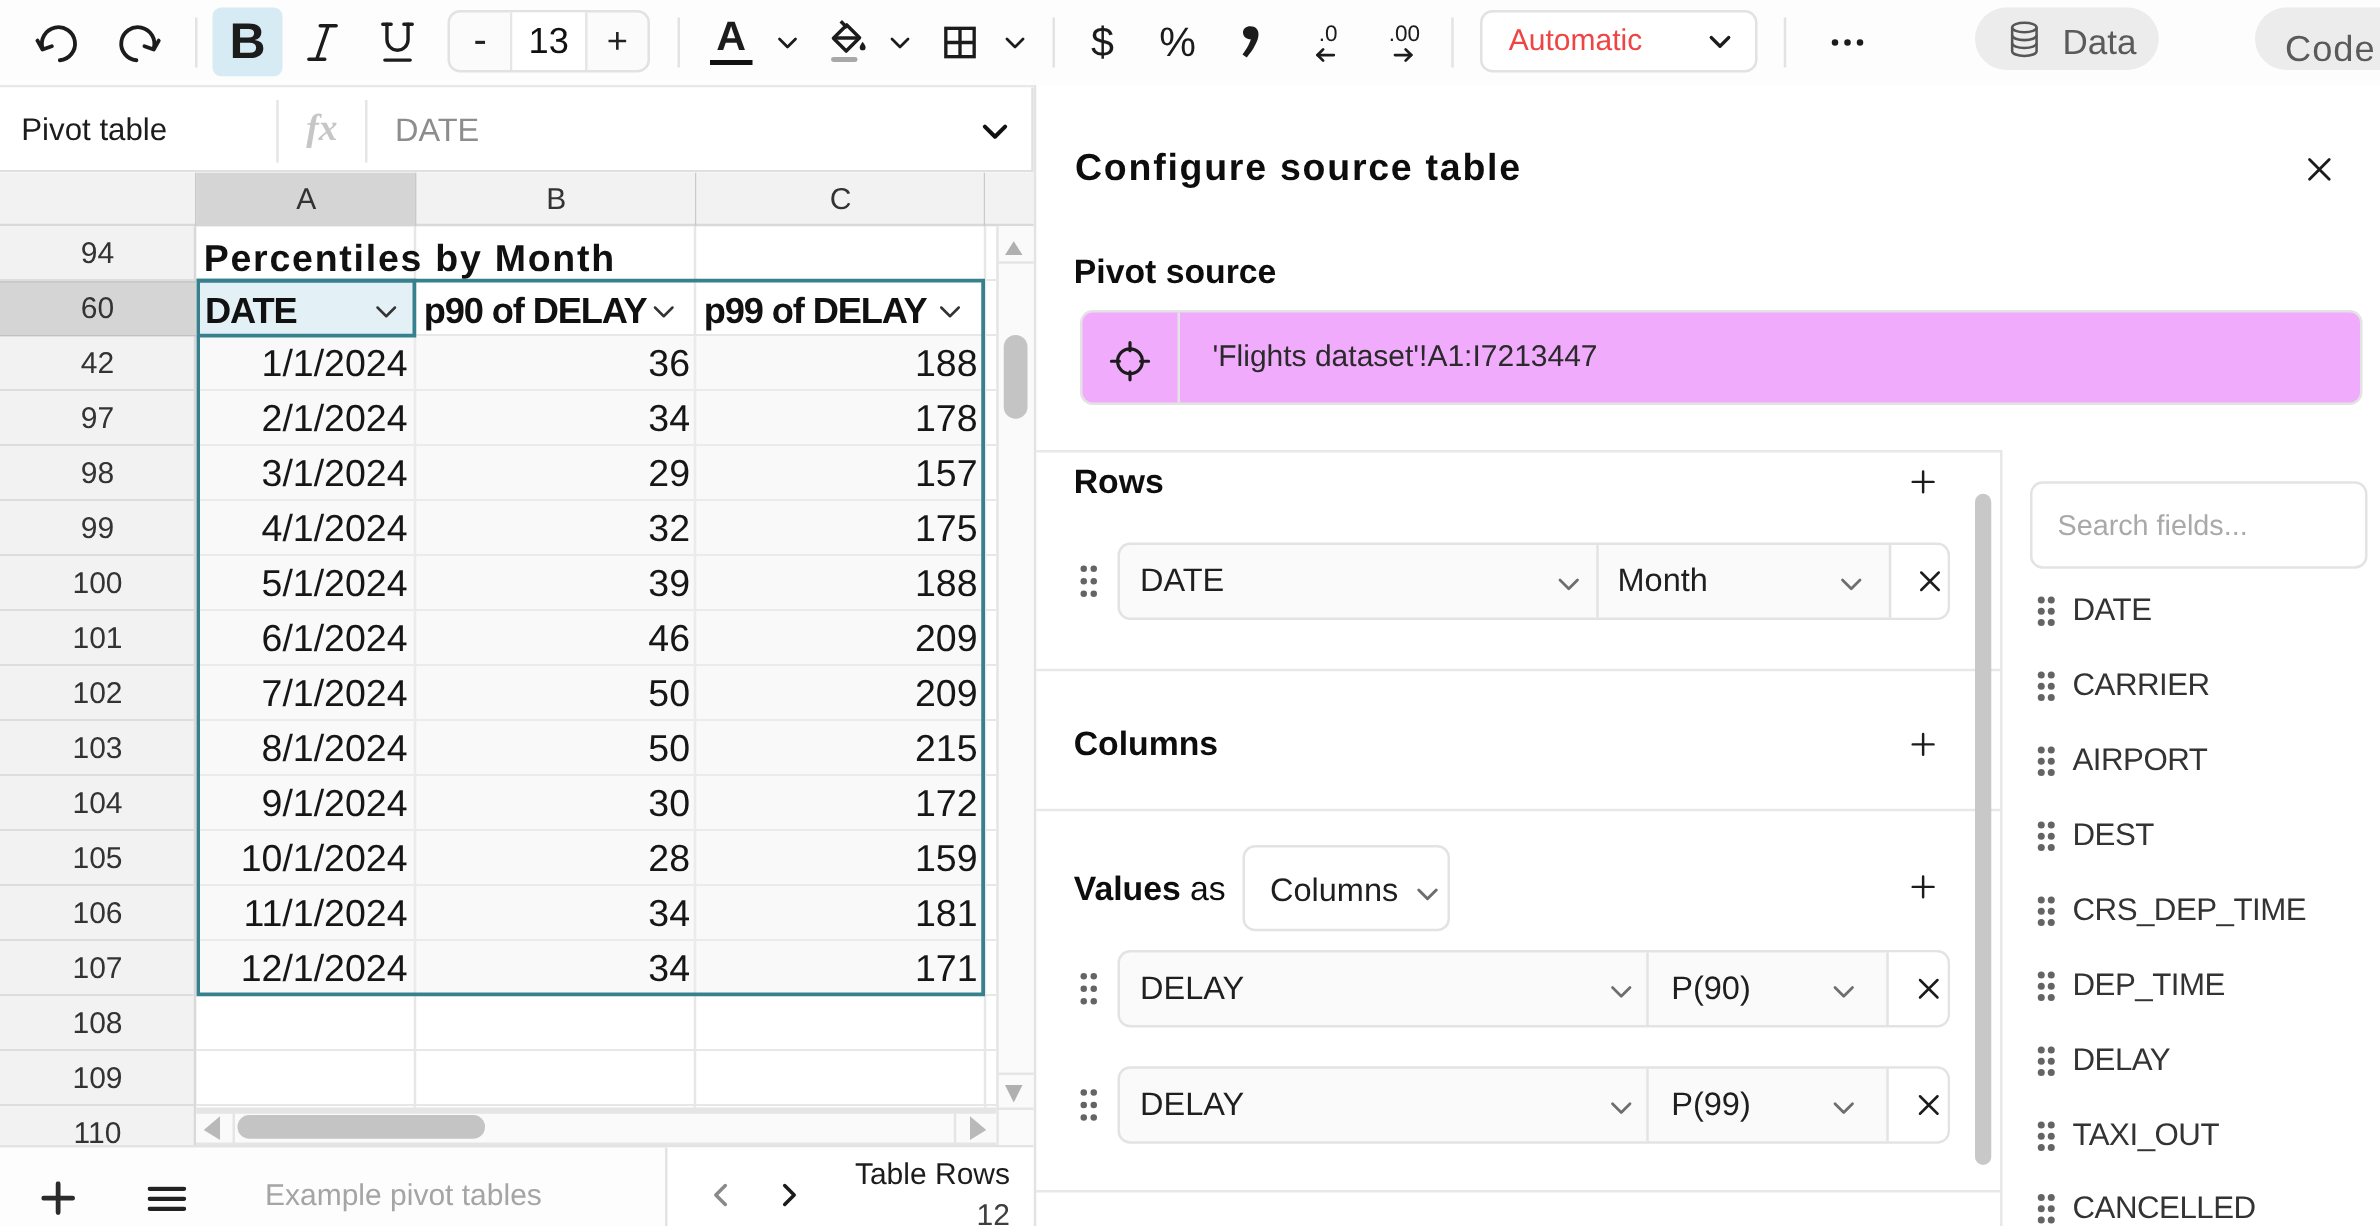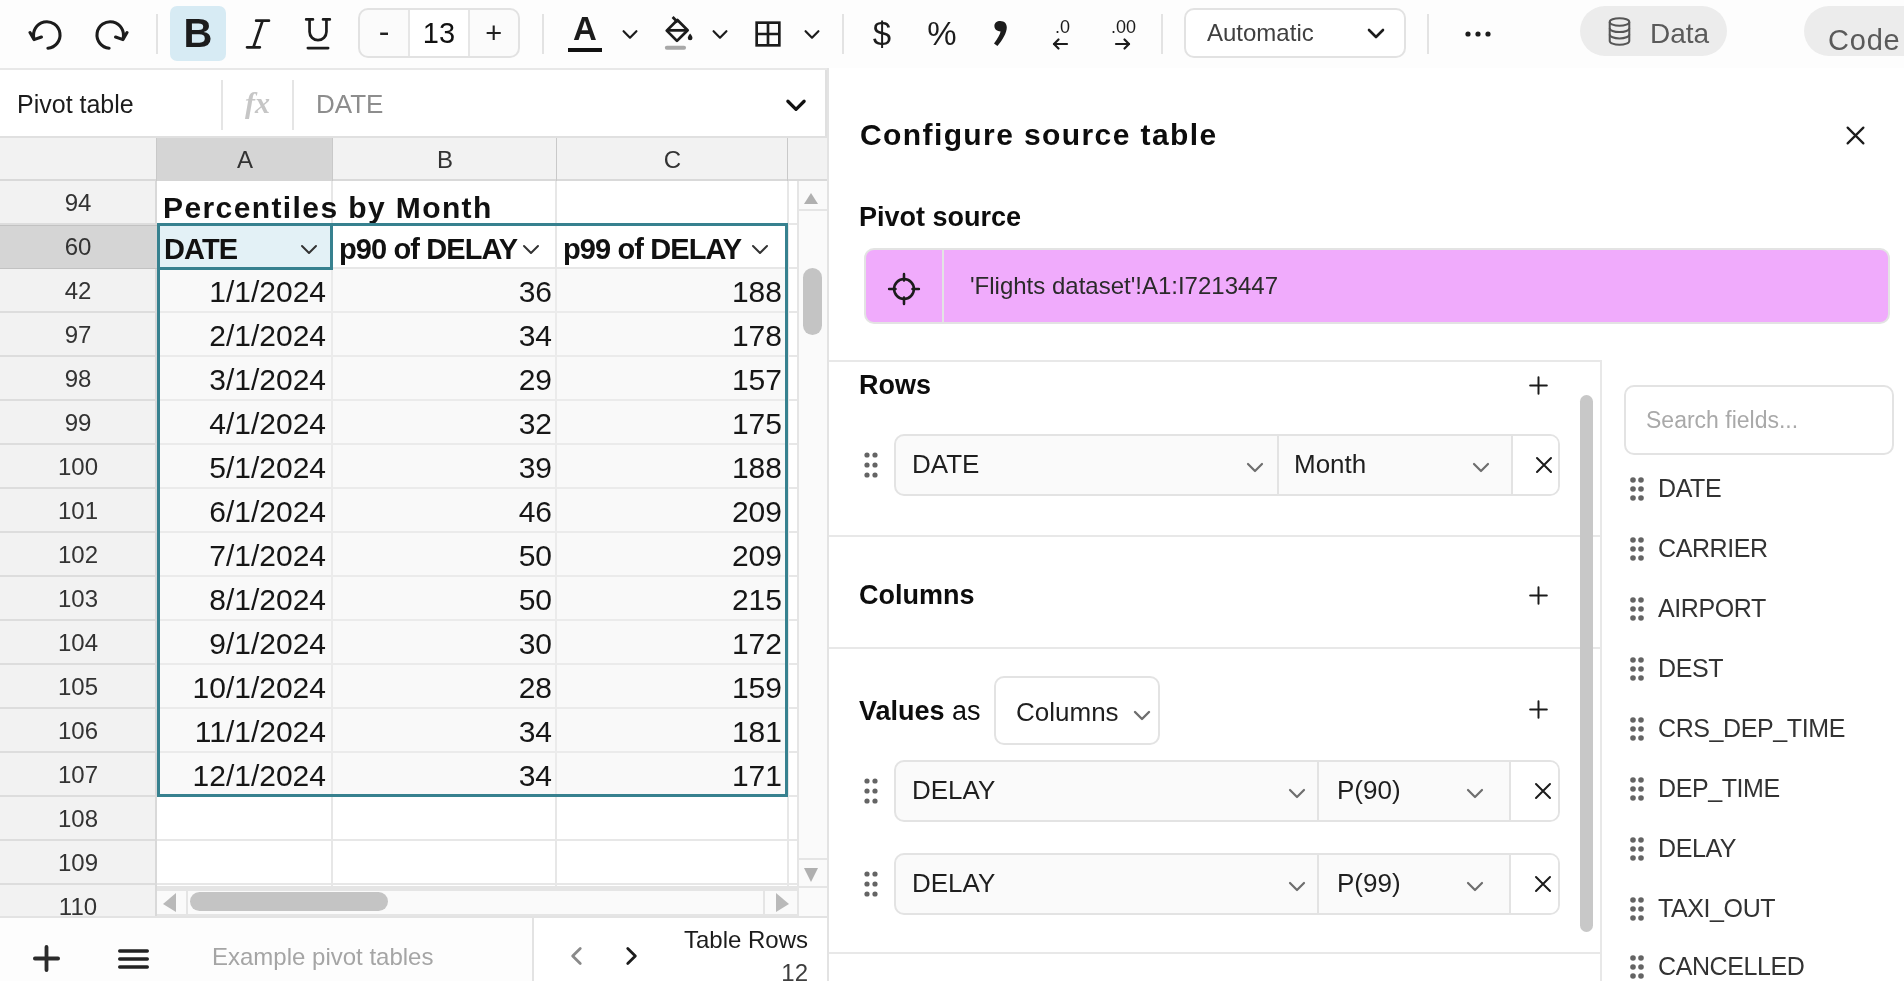--- a/index.html
+++ b/index.html
@@ -137,21 +137,21 @@
           <text x="11" y="19" font-size="18" font-family="Liberation Sans" fill="#1c1c1c">.00</text>
           <g stroke="#1c1c1c" stroke-width="2.2" fill="none" stroke-linecap="round" stroke-linejoin="round">
             <path d="M16 30 H29"></path>
             <path d="M24.5 25.5 29 30 24.5 34.5"></path>
           </g>
         </svg>
     </div>
     <div class="tsep" style="left:1161px;"></div>
 
     <div class="abs" style="left:1184px;top:8px;width:222px;height:50px;border:2px solid #e2e2e2;border-radius:10px;background:#fff;display:flex;align-items:center;">
-      <span style="font-size:24px;color:#404040;margin-left:21px;">Automatic</span>
+      <span style="font-size:24px;color:#ef4444;margin-left:21px;">Automatic</span>
       <svg style="margin-left:auto;margin-right:16px;" width="24" height="24" viewBox="0 0 24 24" fill="none" stroke="#1c1c1c" stroke-width="2.6" stroke-linecap="round" stroke-linejoin="round">
           <path d="M5 9 12 16 19 9"></path>
         </svg>
     </div>
     <div class="tsep" style="left:1427px;"></div>
 
     <div class="ticon" style="left:1452px;width:52px;">
         <svg width="28" height="8" viewBox="0 0 28 8" fill="#1c1c1c">
           <circle cx="4" cy="4" r="2.6"></circle>
           <circle cx="14" cy="4" r="2.6"></circle>

